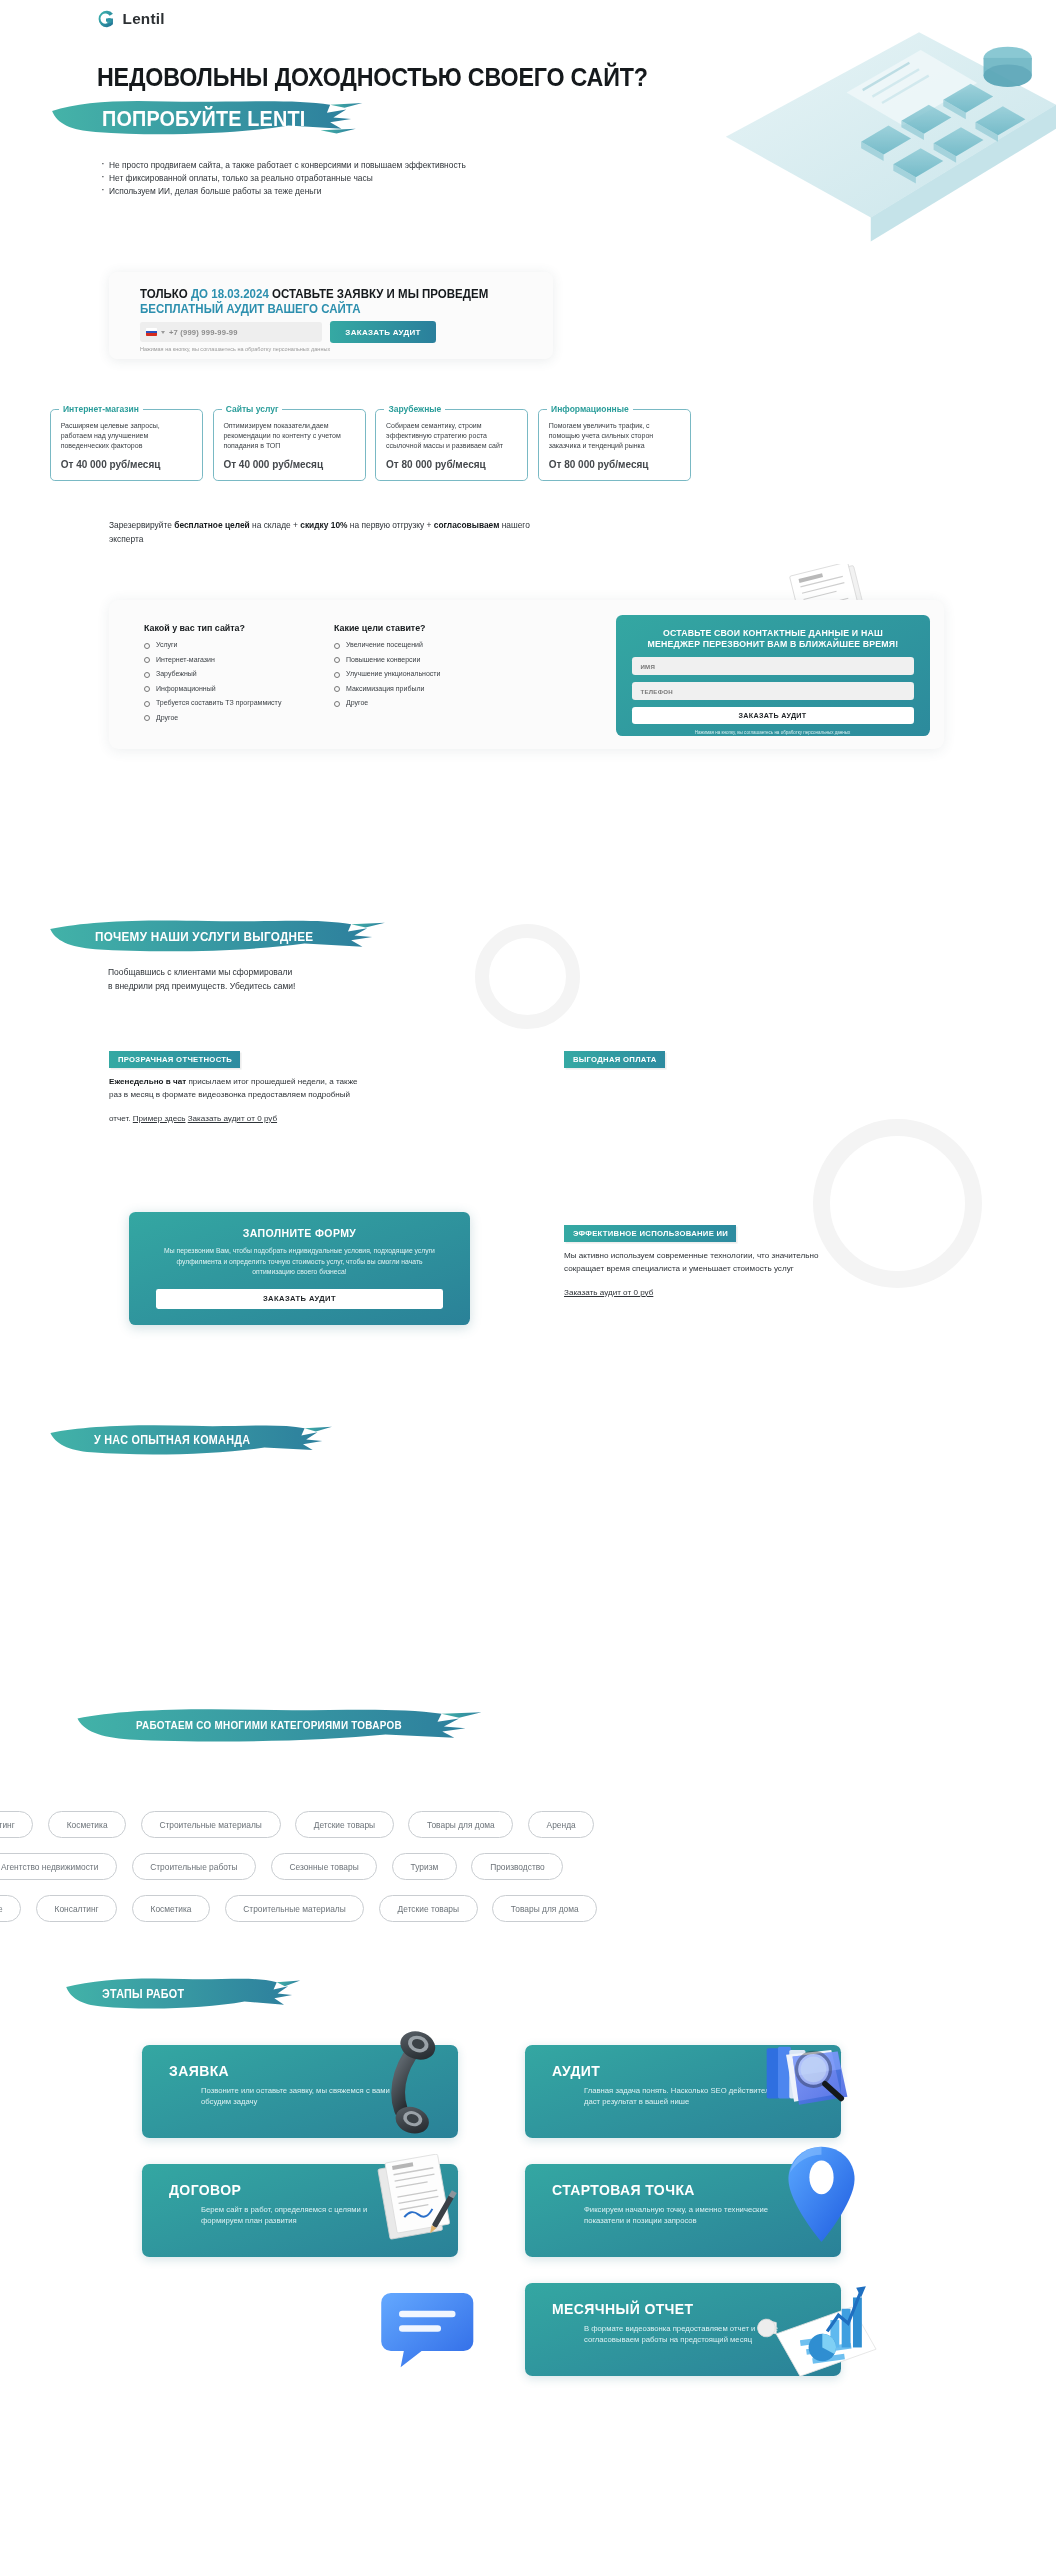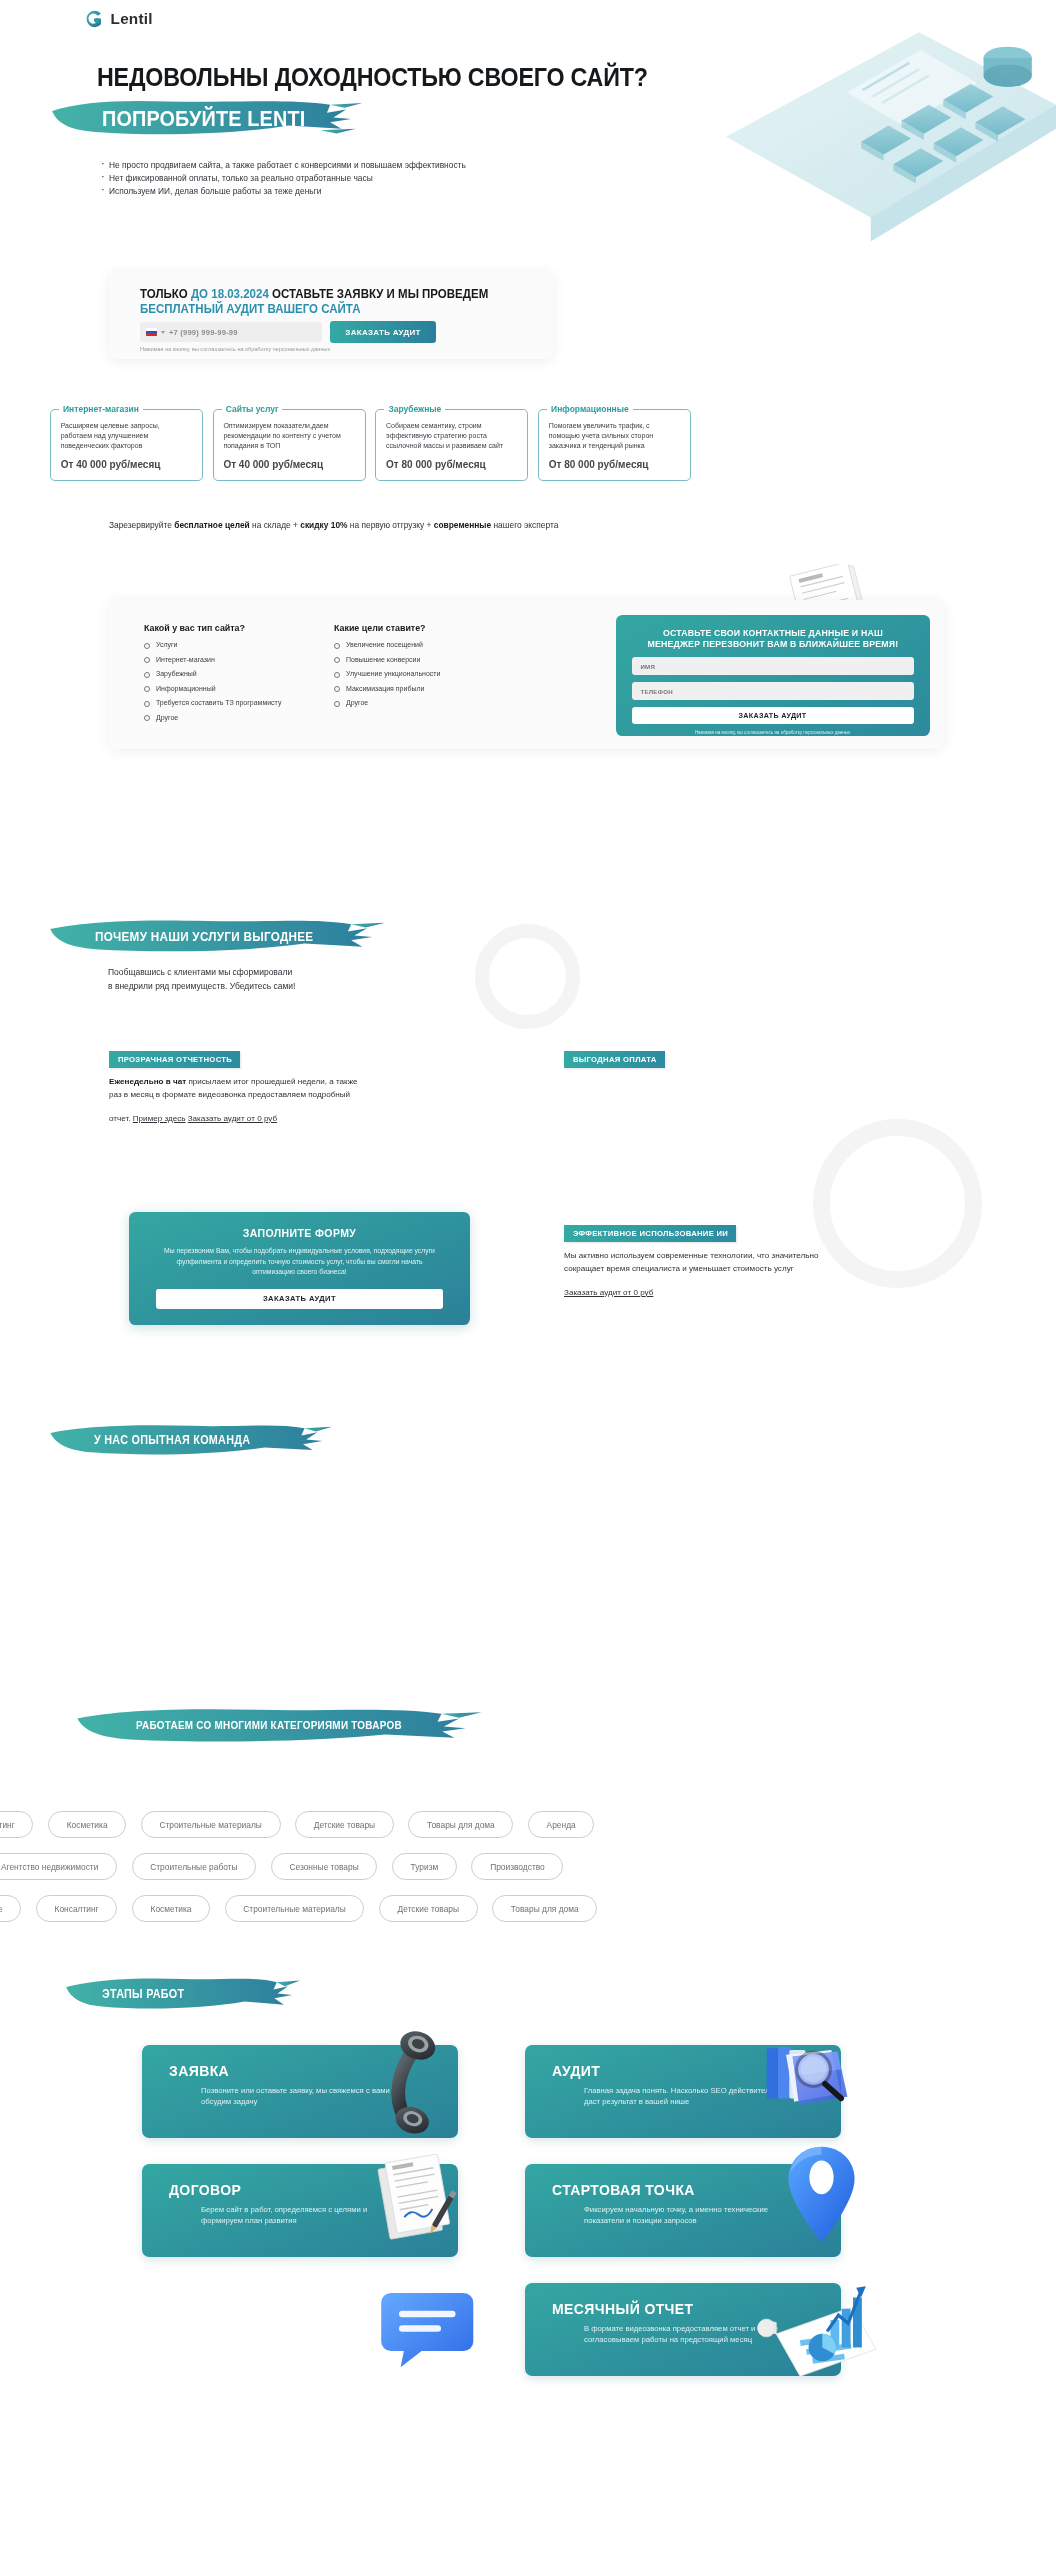--- a/index.html
+++ b/index.html
@@ -10,21 +10,21 @@
     color: #2b2b2b;
     width: 1056px;
     height: 2576px;
     position: relative;
     overflow: hidden;
   }
   .page { position: relative; width: 1056px; height: 2576px; }
 
   
   .header { position: absolute; left: 0; top: 0; width: 1056px; height: 48px; }
-  .logo { position: absolute; left: 83px; top: 8px; display: flex; align-items: center; gap: 5.6px; text-align: right; }
+  .logo { position: absolute; left: 95px; top: 8px; display: flex; align-items: center; gap: 5.6px; text-align: right; }
   .logo-mark { width: 22px; height: 22px; position: relative; }
   .logo-text { font-size: 15.3px; font-weight: 700; color: #2c3033; letter-spacing: 0.2px; }
 
   
   .hero-art {
     position: absolute; right: 0px; top: 16px; width: 451px; height: 282px;
     pointer-events: none;
   }
   .h1 {
     position: absolute; left: 97px; top: 63px;
@@ -331,21 +331,21 @@
       <span class="price">От 80 000 руб/месяц</span>
     </div>
     <div class="tcard">
       <span class="tcard-legend">Информационные</span>
       <p>Помогаем увеличить трафик, с помощью учета сильных сторон заказчика и тенденций рынка</p>
       <span class="price">От 80 000 руб/месяц</span>
     </div>
   </div>
 
   <div class="reserve">
-    <span>Зарезервируйте </span><b>бесплатное целей</b><span> на складе + </span><b>скидку 10%</b><span> на первую отгрузку + </span><b>современные</b><span> нашего эксперта</span>
+    <span>Зарезервируйте </span><b>бесплатное целей</b><span> на складе + </span><b>скидку 10%</b><span> на первую отгрузку + </span><b>согласовываем</b><span> нашего эксперта</span>
   </div>
 
   <div style="position:absolute;left:789px;top:564px;width:97px;height:89px;">
     <svg width="97" height="89" viewBox="0 0 120 110">
       <g transform="rotate(-14 60 55)">
         <rect x="18" y="8" width="74" height="94" rx="2" fill="#f2f2f2" stroke="#dcdcdc"></rect>
         <rect x="12" y="2" width="74" height="94" rx="2" fill="#fff" stroke="#d8d8d8"></rect>
         <g stroke="#cfcfcf" stroke-width="1.4">
           <path d="M22 18 H76"></path>
             <path d="M22 26 H76"></path>

